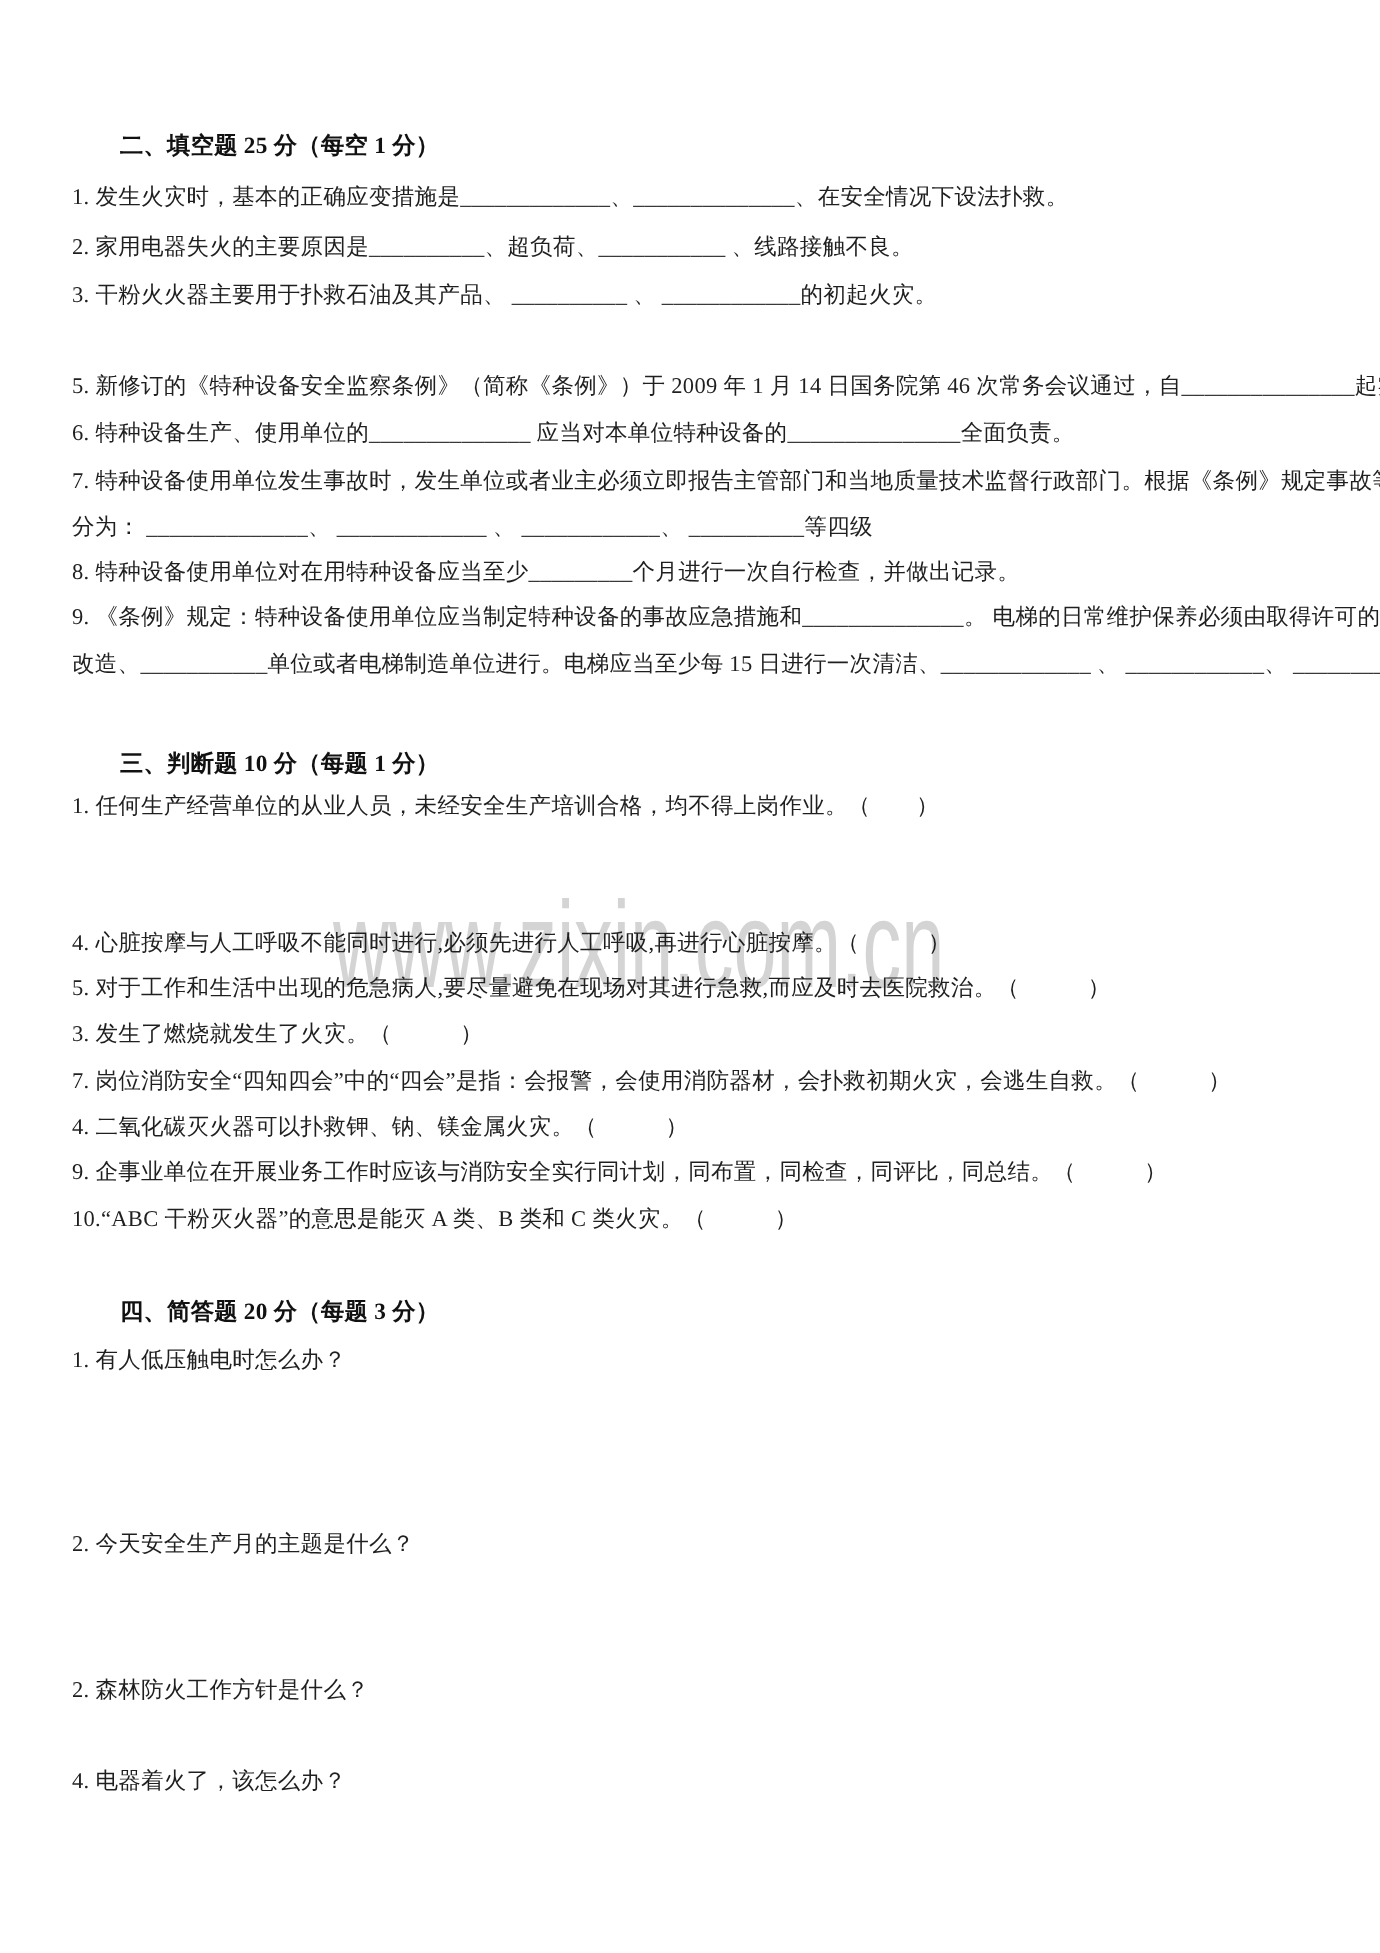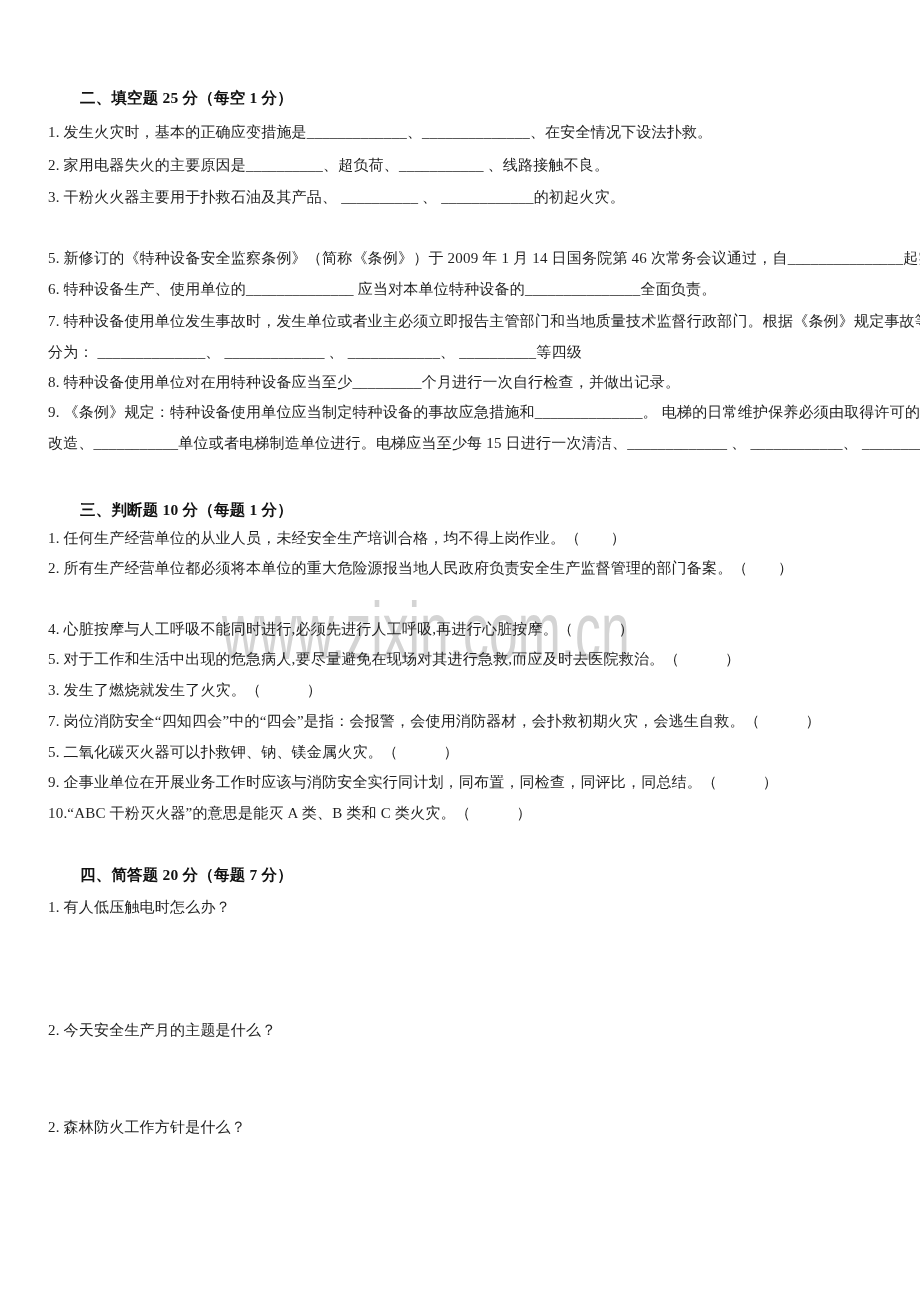--- a/index.html
+++ b/index.html
@@ -57,27 +57,27 @@
   <p class="ln" style="top:248px">5. 新修订的《特种设备安全监察条例》（简称《条例》）于 2009 年 1 月 14 日国务院第 46 次常务会议通过，自_______________起实施。</p>
   <p class="ln" style="top:279px">6. 特种设备生产、使用单位的______________ 应当对本单位特种设备的_______________全面负责。</p>
   <p class="ln" style="top:311px">7. 特种设备使用单位发生事故时，发生单位或者业主必须立即报告主管部门和当地质量技术监督行政部门。根据《条例》规定事故等级</p>
   <p class="ln" style="top:342px">分为： ______________、 _____________ 、 ____________、 __________等四级</p>
   <p class="ln" style="top:372px">8. 特种设备使用单位对在用特种设备应当至少_________个月进行一次自行检查，并做出记录。</p>
   <p class="ln" style="top:402px">9. 《条例》规定：特种设备使用单位应当制定特种设备的事故应急措施和______________。  电梯的日常维护保养必须由取得许可的__________</p>
   <p class="ln" style="top:433px">改造、___________单位或者电梯制造单位进行。电梯应当至少每 15 日进行一次清洁、_____________ 、 ____________、 _____________。</p>
 
   <p class="ln hd" style="top:500px">三、判断题 10 分（每题 1 分）</p>
   <p class="ln" style="top:528px">1. 任何生产经营单位的从业人员，未经安全生产培训合格，均不得上岗作业。（　　）</p>
-  <p class="ln" style="top:558px">2. 所有生产经营单位都必须将本单位的重大危险源报当地人民政府负责安全生产监督管理的部门备案。（　　）</p>
   <p class="ln" style="top:619px">4. 心脏按摩与人工呼吸不能同时进行,必须先进行人工呼吸,再进行心脏按摩。（　　　）</p>
   <p class="ln" style="top:649px">5. 对于工作和生活中出现的危急病人,要尽量避免在现场对其进行急救,而应及时去医院救治。（　　　）</p>
   <p class="ln" style="top:680px">3. 发生了燃烧就发生了火灾。（　　　）</p>
   <p class="ln" style="top:711px">7. 岗位消防安全“四知四会”中的“四会”是指：会报警，会使用消防器材，会扑救初期火灾，会逃生自救。（　　　）</p>
-  <p class="ln" style="top:742px">5. 二氧化碳灭火器可以扑救钾、钠、镁金属火灾。（　　　）</p>
+  <p class="ln" style="top:742px">4. 二氧化碳灭火器可以扑救钾、钠、镁金属火灾。（　　　）</p>
   <p class="ln" style="top:772px">9. 企事业单位在开展业务工作时应该与消防安全实行同计划，同布置，同检查，同评比，同总结。（　　　）</p>
   <p class="ln" style="top:803px">10.“ABC 干粉灭火器”的意思是能灭 A 类、B 类和 C 类火灾。（　　　）</p>
 
-  <p class="ln hd" style="top:865px">四、简答题 20 分（每题 7 分）</p>
+  <p class="ln hd" style="top:865px">四、简答题 20 分（每题 3 分）</p>
   <p class="ln" style="top:897px">1. 有人低压触电时怎么办？</p>
   <p class="ln" style="top:1020px">2.  今天安全生产月的主题是什么？</p>
   <p class="ln" style="top:1117px">2.  森林防火工作方针是什么？</p>
+  <p class="ln" style="top:1178px">4. 电器着火了，该怎么办？</p>
 
 </div>
 
 </body></html>

